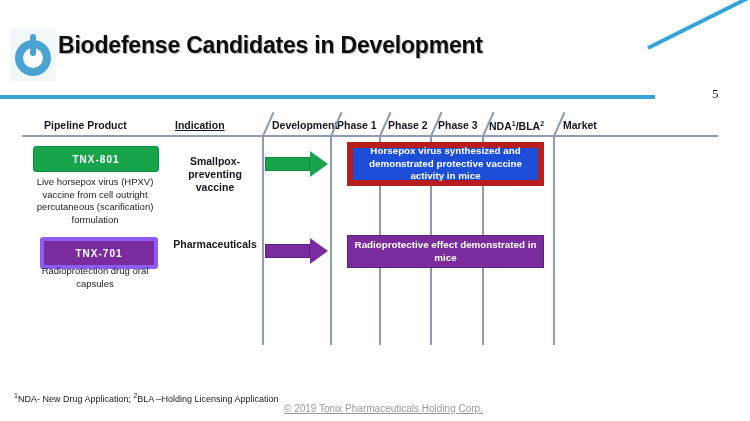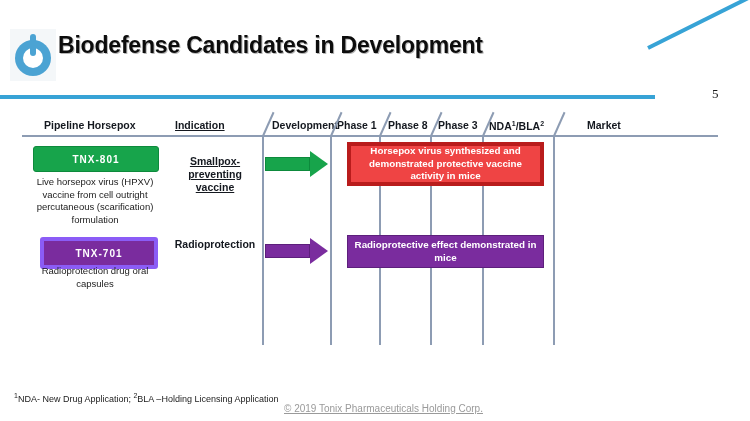--- a/index.html
+++ b/index.html
@@ -211,21 +211,21 @@
     font-size: 9.8px;
     font-weight: bold;
     line-height: 12.5px;
     text-align: center;
     display: flex;
     align-items: center;
     justify-content: center;
     padding: 0 4px;
     box-sizing: border-box;
   }
-  .banner-green { background: #ef4444; border: 4px solid #b91c1c; }
+  .banner-green { background: #1d4ed8; border: 6px solid #b91c1c; }
   .banner-purple { background: #7a2c9e; border: 1px solid #5d1f7c; }
 
   
   .footnote {
     position: absolute;
     left: 14px;
     top: 392px;
     font-size: 9px;
     color: #1b1b1b;
   }
@@ -252,61 +252,61 @@
 
   <div class="title">Biodefense Candidates in Development</div>
 
   <div class="rule-h"></div>
   <div class="rule-slant-fix"></div>
   <div class="rule-slant"></div>
   <div class="page-number">5</div>
 
   <div class="hdr-rule-bottom"></div>
 
-  <div class="hdr-label" style="left:44px;">Pipeline Horsepox</div>
+  <div class="hdr-label" style="left:44px;">Pipeline Product</div>
   <div class="hdr-label" style="left:175px;text-decoration:underline;">Indication</div>
   <div class="hdr-label" style="left:272px;">Development</div>
   <div class="hdr-label" style="left:337px;">Phase 1</div>
-  <div class="hdr-label" style="left:388px;">Phase 8</div>
+  <div class="hdr-label" style="left:388px;">Phase 2</div>
   <div class="hdr-label" style="left:438px;">Phase 3</div>
   <div class="hdr-label" style="left:489px;"><span>NDA<sup>1</sup>/BLA<sup>2</sup></span></div>
-  <div class="hdr-label" style="left:587px;">Market</div>
+  <div class="hdr-label" style="left:563px;">Market</div>
 
   <div class="col-slant" style="left:262px;"></div>
   <div class="col-slant" style="left:330px;"></div>
   <div class="col-slant" style="left:379px;"></div>
   <div class="col-slant" style="left:430px;"></div>
   <div class="col-slant" style="left:482px;"></div>
   <div class="col-slant" style="left:553px;"></div>
 
   <div class="col-line" style="left:262px;"></div>
   <div class="col-line" style="left:330px;"></div>
   <div class="col-line" style="left:379px;"></div>
   <div class="col-line" style="left:430px;"></div>
   <div class="col-line" style="left:482px;"></div>
   <div class="col-line" style="left:553px;"></div>
 
   <div class="pill pill-green" style="left:33px; top:146px; width:124px; height:24px;">TNX-801</div>
 
   <div class="prod-desc" style="left:24px; top:176px; width:142px;">Live horsepox virus (HPXV) vaccine from cell outright percutaneous (scarification) formulation</div>
 
-  <div class="indication" style="left:168px; top:155px; width:94px;text-decoration:underline;">Smallpox-preventing vaccine</div>
+  <div class="indication" style="left:168px; top:155px; width:94px;">Smallpox-preventing vaccine</div>
 
   <div class="arrow arrow-green" style="left:265px; top:151px; width:63px;">
     <div class="arrow-body" style="width:45px;"></div>
     <div class="arrow-head" style="left:45px;"></div>
   </div>
 
   <div class="banner banner-green" style="left:347px; top:142px; width:197px; height:44px;">Horsepox virus synthesized and demonstrated protective vaccine activity in mice</div>
 
   <div class="pill pill-purple" style="left:40px; top:237px; width:110px; height:24px;">TNX-701</div>
 
   <div class="prod-desc" style="left:24px; top:265px; width:142px;">Radioprotection drug oral capsules</div>
 
-  <div class="indication" style="left:168px; top:238px; width:94px;">Radioprotection</div>
+  <div class="indication" style="left:168px; top:238px; width:94px;">Pharmaceuticals</div>
 
   <div class="arrow arrow-purple" style="left:265px; top:238px; width:63px;">
     <div class="arrow-body" style="width:45px;"></div>
     <div class="arrow-head" style="left:45px;"></div>
   </div>
 
   <div class="banner banner-purple" style="left:347px; top:235px; width:197px; height:33px;">Radioprotective effect demonstrated in mice</div>
 
   <div class="footnote"><sup>1</sup><span>NDA- New Drug Application; </span><sup>2</sup><span>BLA –Holding Licensing Application</span></div>
 

